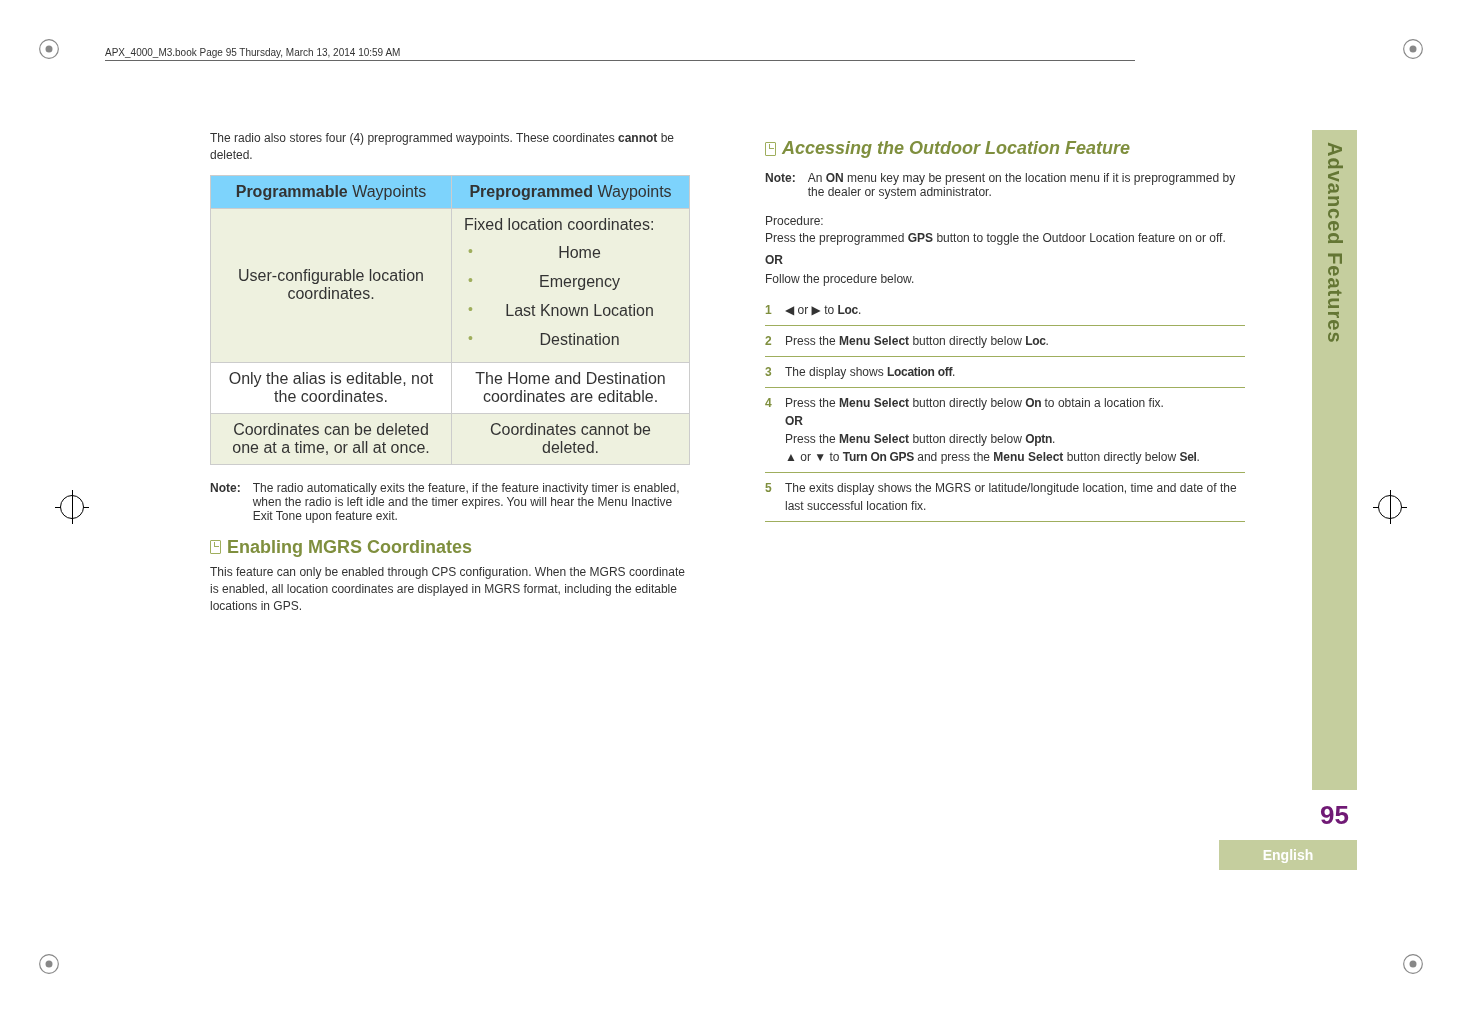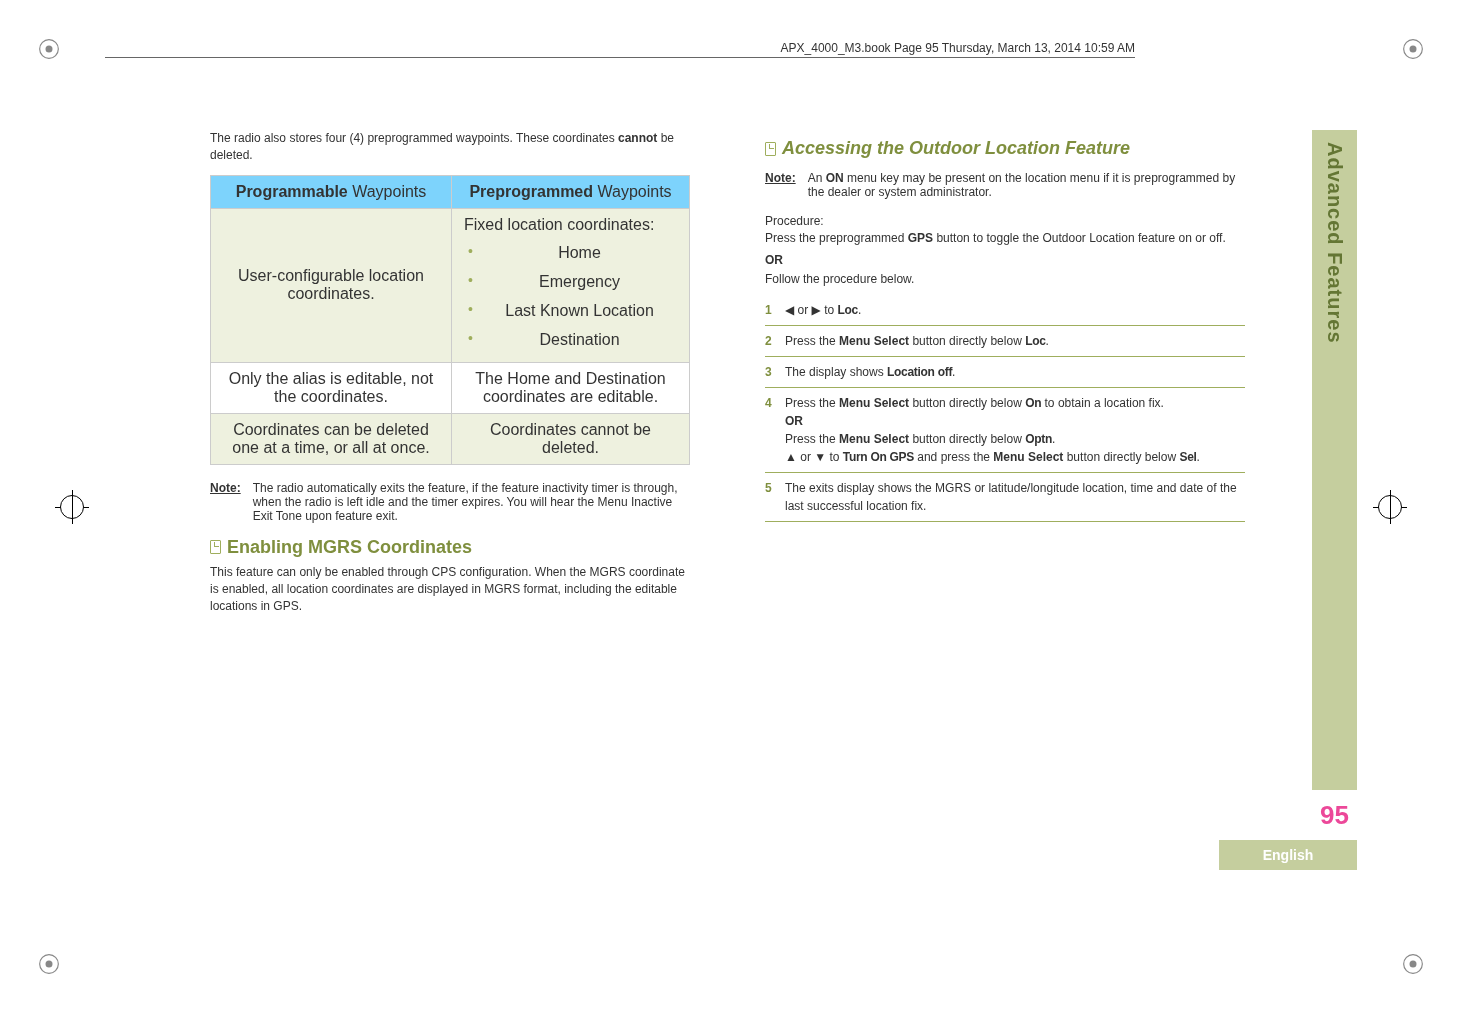--- a/index.html
+++ b/index.html
@@ -12,42 +12,42 @@
   .pm-bl { bottom: 35px; left: 35px; }
   .pm-br { bottom: 35px; right: 35px; }
   
   .reg-mark { position: absolute; top: 50%; transform: translateY(-50%); width: 34px; height: 34px; }
   .reg-left { left: 55px; }
   .reg-right { right: 55px; }
   .reg-mark::before { content:""; position:absolute; top:50%; left:0; right:0; height:1px; background:#000; }
   .reg-mark::after { content:""; position:absolute; left:50%; top:0; bottom:0; width:1px; background:#000; }
   .reg-mark .circ { position:absolute; top:5px; left:5px; width:24px; height:24px; border:1px solid #000; border-radius:50%; background:#fff; }
   
-  .page-header { position:absolute; top:41px; left:105px; font-size:12px; color:#333;text-align:right; }
+  .page-header { position:absolute; top:47px; left:105px; font-size:10px; color:#333; }
   .page-header .hr { margin-top:2px; height:1px; width:1030px; background:#666; }
   
   .content { position:absolute; top:130px; left:170px; width:1100px; display:flex; gap:35px; }
   .col { width:520px;padding-left:40px; }
   
   p, li { line-height:1.45; }
   .intro { margin-bottom:10px; }
   
   table { border-collapse: collapse; width:100%; margin-bottom:16px; }
   th { background:#7dd3fc; font-weight:normal; padding:7px 10px; border:1px solid #ccc; font-size:16px; }
   th strong { font-weight:bold; }
   td { background:#fff; padding:7px 12px; border:1px solid #ccc; font-size:16px; text-align:center; vertical-align:middle; }
   tr.alt td { background:#eef1df; }
   td.fixedcell { text-align:left; }
   
   .bullet-list { list-style:none; margin-top:4px; }
   .bullet-list li { text-align:center; padding:3px 0 3px 18px; position:relative; }
   .bullet-list li::before { content:"•"; color:#9fae5d; position:absolute; left:4px; font-size:14px; }
   
   .note { display:flex; gap:12px; margin:12px 0 14px 0; }
-  .note .lbl { font-weight:bold;text-decoration:underline; }
+  .note .lbl { font-weight:bold; }
   .note .txt { flex:1; }
   
   .section-h { display:flex; align-items:center; gap:6px; color:#7f8f3e; font-weight:bold; margin:8px 0 6px 0; font-size:18px; }
   .section-h.sub { font-style:italic; font-weight:bold; }
   .doc-ico { width:11px; height:14px; border:1px solid #9fae5d; border-radius:1px; position:relative; display:inline-block; }
   .doc-ico::after{content:"";position:absolute;top:1px;right:1px;width:4px;height:4px;border-left:1px solid #9fae5d;border-bottom:1px solid #9fae5d;background:#fff;}
   
   .proc-label { font-weight:normal; margin-top:6px; }
   .proc-text { margin-bottom:4px; }
   .or { font-weight:bold; margin:2px 0; }
@@ -55,21 +55,21 @@
   ol.steps { list-style:none; margin-top:6px; }
   ol.steps > li { position:relative; padding:6px 0 6px 20px; border-bottom:1px solid #9fae5d; line-height:1.5; }
   ol.steps > li:last-child { }
   ol.steps .num { position:absolute; left:0; top:6px; color:#7f8f3e; font-weight:bold; }
   .kbd { font-weight:bold; }
   .ui { font-family: "Arial Narrow", Arial, sans-serif; font-weight:bold; letter-spacing:-0.3px; }
   
   .side-tab { position:absolute; right:105px; top:130px; width:45px; height:660px; background:#c5ce9e; display:flex; align-items:flex-start; justify-content:center; padding-top:12px; }
   .side-tab .vert { writing-mode: vertical-rl; color:#647634; font-weight:bold; font-size:20px; letter-spacing:1px; }
   
-  .pagenum { position:absolute; right:105px; top:800px; width:45px; text-align:center; color:#ec4899; font-size:26px; font-weight:bold; }
+  .pagenum { position:absolute; right:105px; top:800px; width:45px; text-align:center; color:#701a75; font-size:26px; font-weight:bold; }
   .lang-box { position:absolute; right:105px; top:840px; width:138px; height:30px; background:#c5ce9e; display:flex; align-items:center; justify-content:center; color:#fff; font-weight:bold; font-size:14px; }
 </style>
 </head>
 <body>
 
 <div class="print-mark pm-tl"><svg viewBox="0 0 24 24">
       <circle cx="12" cy="12" r="8" fill="none" stroke="#888" stroke-width="1"></circle>
       <circle cx="12" cy="12" r="3" fill="#888"></circle>
     </svg></div>
 <div class="print-mark pm-tr"><svg viewBox="0 0 24 24">
@@ -130,21 +130,21 @@
         </tr>
         <tr class="alt">
           <td>Coordinates can be deleted one at a time, or all at once.</td>
           <td>Coordinates cannot be deleted.</td>
         </tr>
       </tbody>
     </table>
 
     <div class="note">
       <div class="lbl">Note:</div>
-      <div class="txt">The radio automatically exits the feature, if the feature inactivity timer is through, when the radio is left idle and the timer expires. You will hear the Menu Inactive Exit Tone upon feature exit.</div>
+      <div class="txt">The radio automatically exits the feature, if the feature inactivity timer is enabled, when the radio is left idle and the timer expires. You will hear the Menu Inactive Exit Tone upon feature exit.</div>
     </div>
 
     <div class="section-h">
       <span class="doc-ico"></span>
       <span>Enabling MGRS Coordinates</span>
     </div>
     <p>This feature can only be enabled through CPS configuration. When the MGRS coordinate is enabled, all location coordinates are displayed in MGRS format, including the editable locations in GPS.</p>
   </div>
 
   <div class="col">

